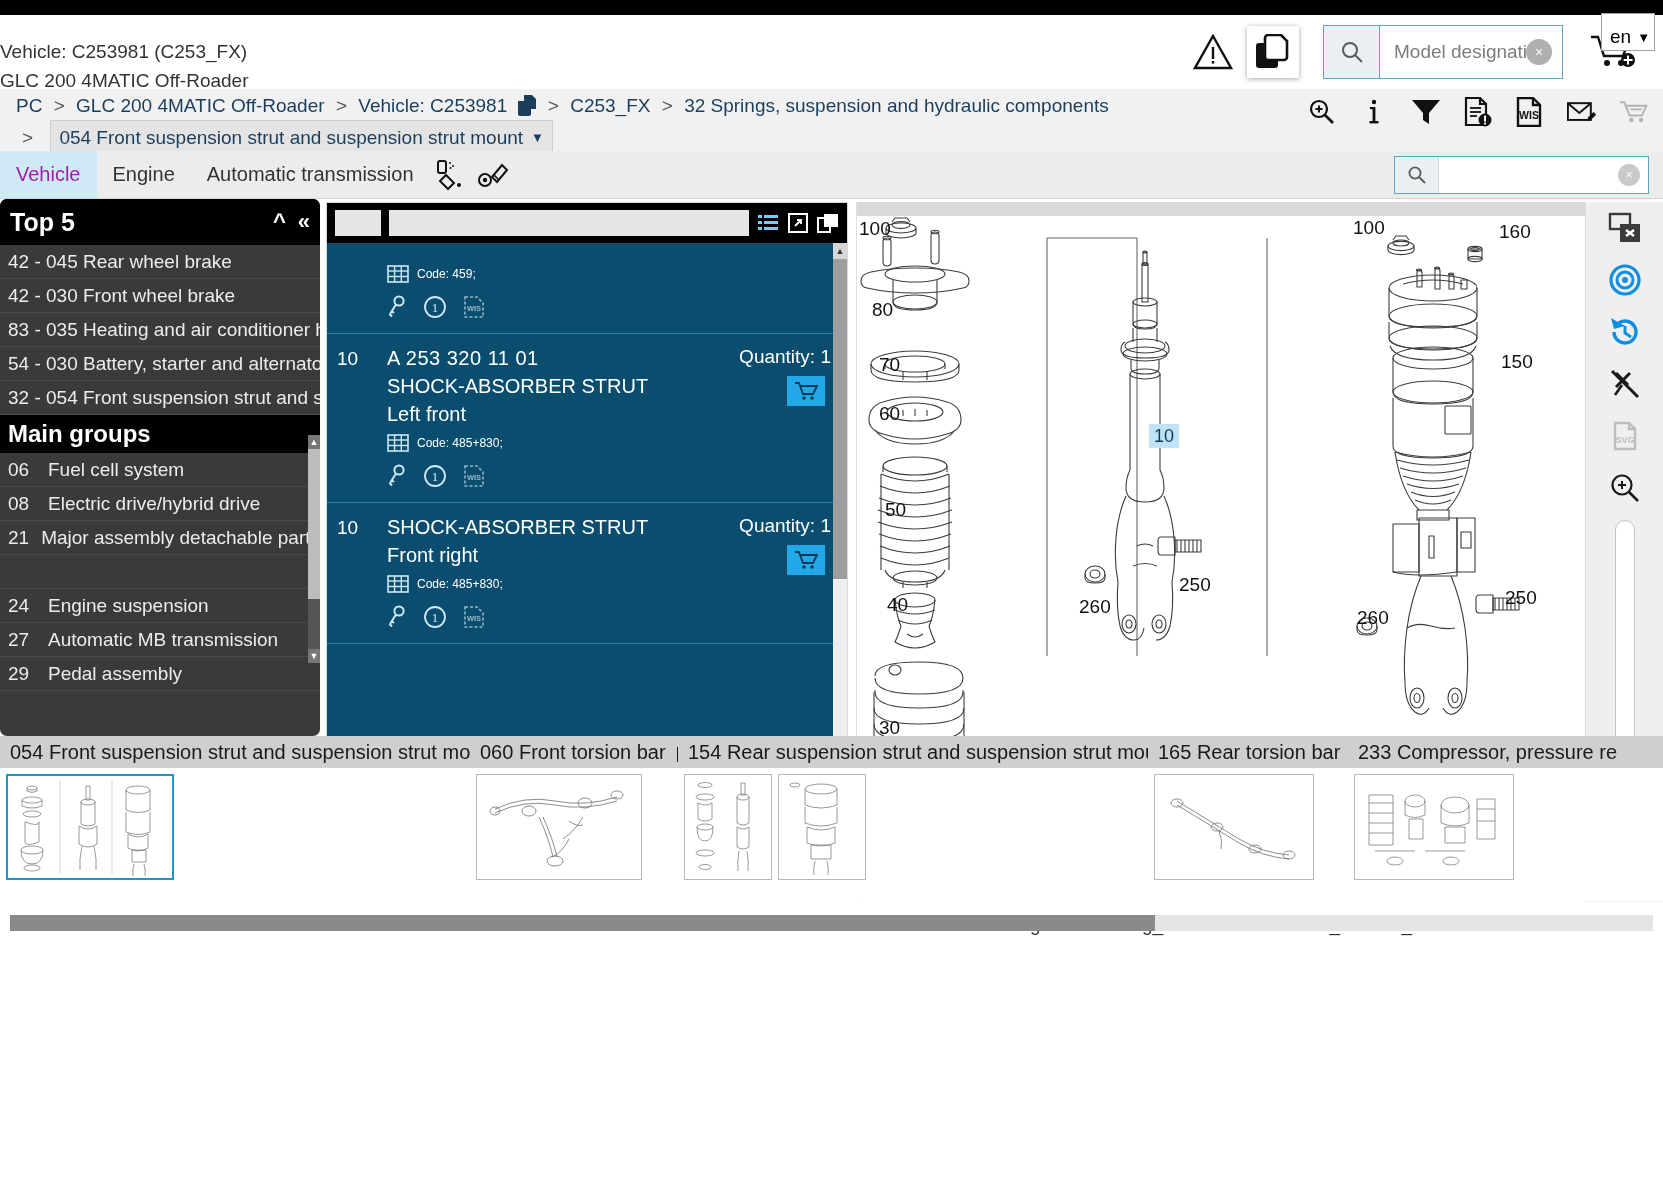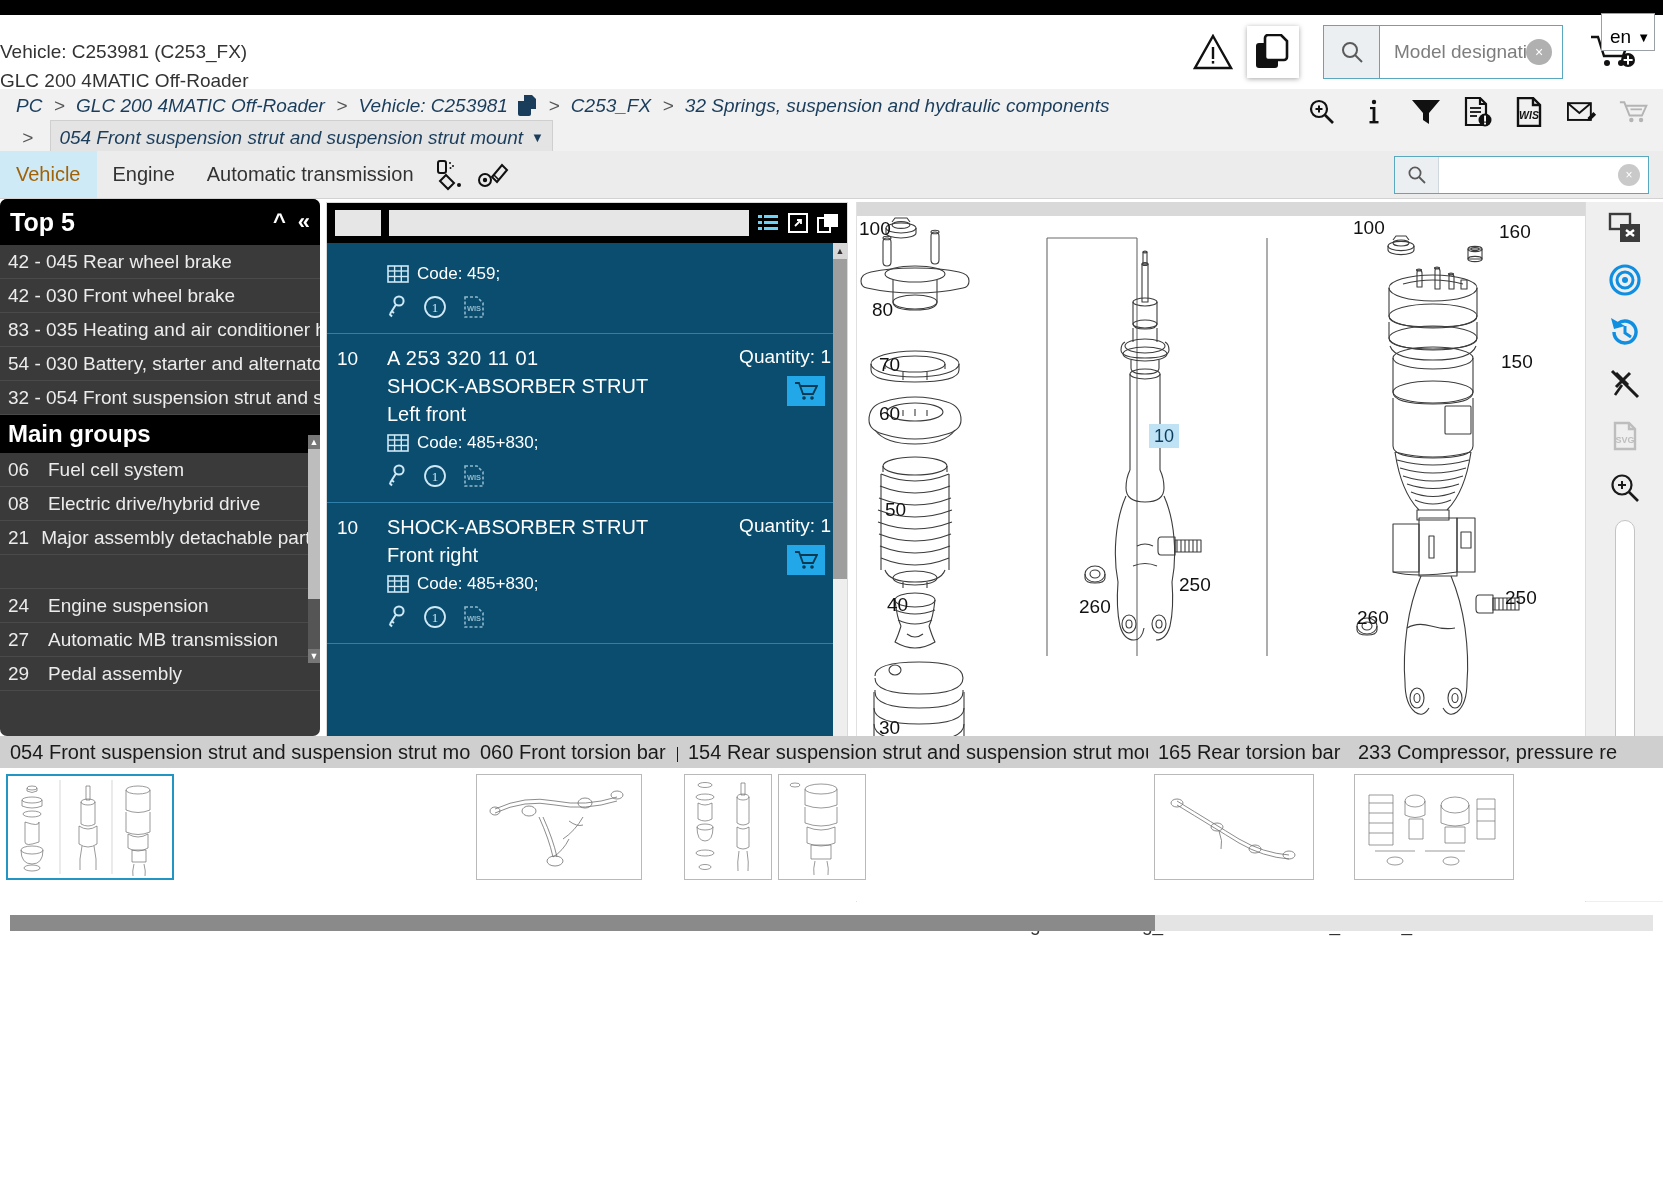--- a/index.html
+++ b/index.html
@@ -25,34 +25,34 @@
   .srchfield { flex:1; position:relative; display:flex; align-items:center; padding-left:14px; overflow:hidden;}
   .srchfield .ph { font-size:19px; color:#7d7d7d; white-space:nowrap; }
   .clrbtn { position:absolute; right:10px; top:50%; transform:translateY(-50%);
             width:26px;height:26px;border-radius:50%;background:#b0b0b0;color:#fff;
             font-size:14px;display:flex;align-items:center;justify-content:center;}
   .cartadd { width:60px;height:52px;display:flex;align-items:center;justify-content:center;margin-left:20px;}
   .langsel { position:absolute; right:8px; top:-2px; border:1px solid #9aa0a6; background:#fff;
              font-size:19px; padding:12px 4px 2px 8px; display:flex; align-items:center; gap:6px;}
 
   
-  .crumbwrap { position:relative; height:62px; background:#f1f1f1;font-style:italic; }
+  .crumbwrap { position:relative; height:62px; background:#f1f1f1; }
   .crumbs { position:absolute; left:16px; top:2px; width:1180px; font-size:19px; color:#1a3d5c; line-height:29px;}
   .crumbs .sep { color:#555; margin:0 6px; }
   .crumb { color:#1a3d5c; }
   .crumb-last { display:inline-flex; align-items:center; gap:8px; background:#e4e4e4;
                 border:1px solid #cfcfcf; padding:2px 8px; margin-left:6px; }
   .tb-icons { position:absolute; right:14px; top:6px; display:flex; align-items:center; gap:22px;}
   .tb-icons .ti { width:30px;height:34px;display:flex;align-items:center;justify-content:center;}
 
   
   .tabbar { position:relative; height:48px; background:#ececec; border-bottom:1px solid #d2d2d2;}
   .tabs { display:flex; align-items:stretch; height:100%; }
   .tab { display:flex;align-items:center;padding:0 16px;font-size:20px;color:#333;}
-  .tab.active { background:#cfeaf7; color:#a16207; }
+  .tab.active { background:#cfeaf7; color:#a21caf; }
   .tabicon { width:42px;display:flex;align-items:center;justify-content:center;}
   .tabsearch { position:absolute; right:14px; top:5px; display:flex; height:38px; width:255px;
                border:1px solid #5aa7c0; background:#fff;}
   .tabsearch .sb { width:44px;background:#eceff1;border-right:1px solid #cfd8dc;
                    display:flex;align-items:center;justify-content:center;}
   .tabsearch .fld { flex:1; position:relative;}
   .tabsearch .clr { position:absolute; right:8px; top:50%; transform:translateY(-50%);
                     width:22px;height:22px;border-radius:50%;background:#c9c9c9;color:#fff;font-size:12px;
                     display:flex;align-items:center;justify-content:center;}
 
@@ -84,21 +84,21 @@
   .plist-hdr .box1 { width:46px; height:26px; background:#e6e6e6; }
   .plist-hdr .box2 { flex:1; height:26px; background:#e6e6e6; }
   .plist-hdr .hi { width:22px;height:22px;display:flex;align-items:center;justify-content:center;}
   .plist-body { position:relative; height:calc(100% - 40px); overflow:hidden; color:#fff;}
   .pitem { border-bottom:1px solid #2f7fa8; padding:10px 14px 14px 10px; position:relative; }
   .pitem .pos { position:absolute; left:10px; top:14px; font-size:19px;}
   .pitem .pbody { margin-left:50px; }
   .pitem .pn { font-size:20px; line-height:28px; letter-spacing:.5px;}
   .pitem .desc { font-size:20px; line-height:28px;}
   .pitem .loc { font-size:20px; line-height:28px;}
-  .pitem .codeline { font-size:17px; line-height:30px; display:flex; align-items:center; gap:8px;}
+  .pitem .codeline { font-size:12px; line-height:30px; display:flex; align-items:center; gap:8px;}
   .pitem .iconrow { display:flex; align-items:center; gap:16px; margin-top:6px;}
   .qty { position:absolute; right:16px; top:12px; font-size:19px;}
   .cartbtn { position:absolute; right:22px; top:42px; width:38px;height:30px;background:#22a8e8;
              display:flex;align-items:center;justify-content:center;}
   .plist-sb { position:absolute; right:0; top:0; width:14px; height:100%; background:#eee;}
   .plist-sb .tr { position:absolute; left:0; width:14px; background:#9e9e9e;}
   .plist-sb .ar { position:absolute; left:0; width:14px; height:16px; background:#d7d7d7; color:#333;
                   font-size:9px; text-align:center; line-height:16px;}
 
   

